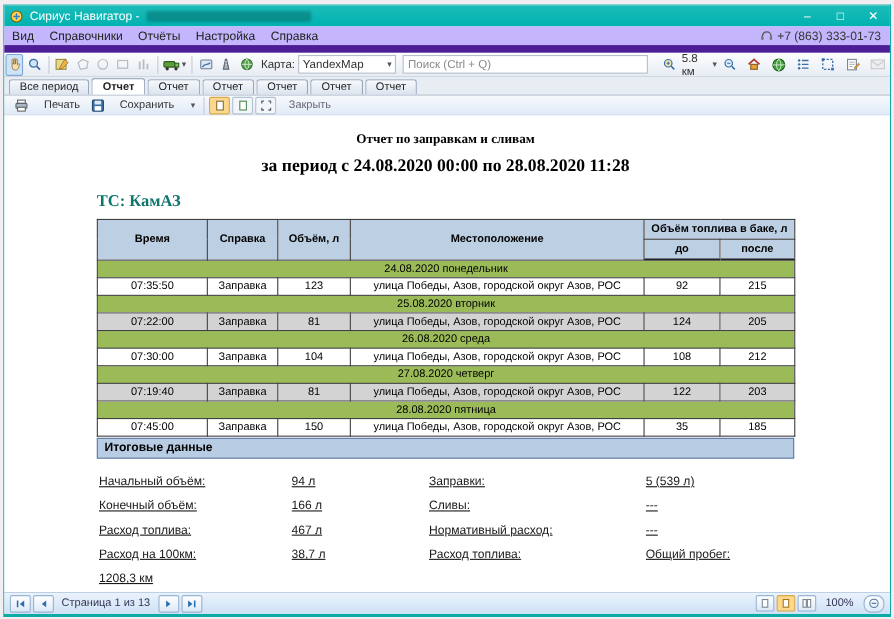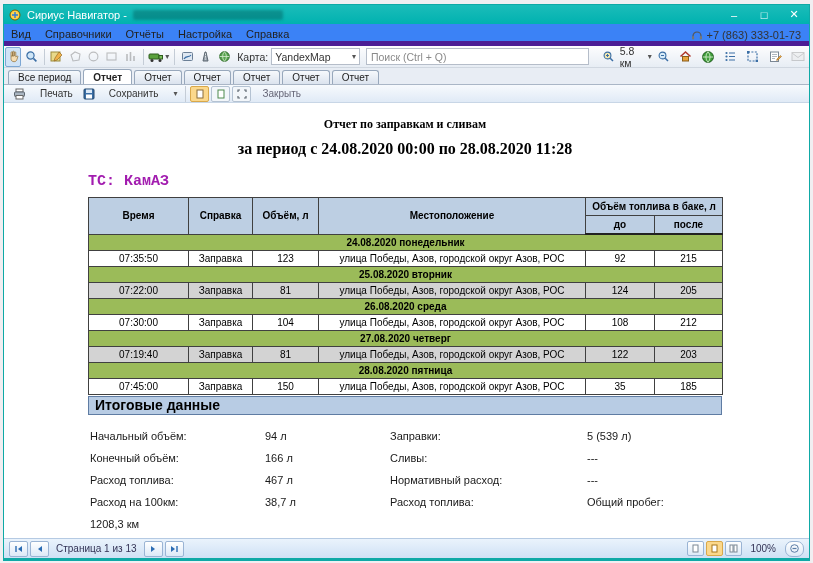--- a/index.html
+++ b/index.html
@@ -20,22 +20,22 @@
   .titlebar{
     height:19px;background:linear-gradient(#1cbcb9,var(--titlebar));
     display:flex;align-items:center;color:#fff;font-size:11px;flex:0 0 auto;
   }
   .titlebar .appicon{width:14px;height:12px;margin:0 4px 0 5px;display:inline-block;}
   .title-redacted{display:inline-block;width:150px;height:10px;margin-left:6px;
     background:rgba(0,70,70,.35);filter:blur(1.5px);border-radius:2px;}
   .wincontrols{margin-left:auto;display:flex;height:100%;}
   .wc{width:30px;display:flex;align-items:center;justify-content:center;font-size:11px;cursor:default;}
   
-  .menubar{height:17px;background:#3b82f6;border-bottom:5px solid #4c1d95;
-    display:flex;align-items:flex-end;font-size:11px;color:#222;flex:0 0 auto;}
+  .menubar{height:17px;background:#c4b5fd;border-bottom:7px solid #4c1d95;
+    display:flex;align-items:center;font-size:11px;color:#222;flex:0 0 auto;}
   .menu-item{padding:1px 7px;cursor:default;}
   .phone{margin-left:auto;display:flex;align-items:center;gap:4px;padding-right:8px;color:#333;}
   
   .toolbar{height:21px;background:linear-gradient(#fdfdfe,#e7edf4);
     border-bottom:1px solid #d0d7e0;display:flex;align-items:center;
     font-size:10.5px;color:#333;flex:0 0 auto;}
   .tbtn{width:20px;height:18px;display:flex;align-items:center;justify-content:center;
     border:1px solid transparent;border-radius:2px;margin:0 1px;}
   .tbtn.active{background:#cfe3f7;border-color:#7da7d4;}
   .tbtn.disabled{opacity:.4;}
@@ -66,35 +66,35 @@
   .close-label{color:#667;margin-left:10px;}
   
   .content{flex:1 1 auto;background:#fff;position:relative;overflow:hidden;
     font-family:"Liberation Sans",sans-serif;}
   .report-wrap{position:absolute;left:84px;top:0;width:634px;}
   .rtitle{position:absolute;top:14px;width:100%;text-align:center;
     font-family:"Liberation Serif",serif;font-size:12px;font-weight:bold;color:#000;}
   .rsub{position:absolute;top:37px;width:100%;text-align:center;
     font-family:"Liberation Serif",serif;font-size:16px;font-weight:bold;color:#000;}
   .vehicle{position:absolute;top:70px;left:0;
-    font-family:Liberation Mono, monospace;font-size:15px;font-weight:bold;color:#a21caf;}
+    font-family:Liberation Serif, serif;font-size:15px;font-weight:bold;color:#0f766e;}
   table.report{position:absolute;top:94px;left:0;border-collapse:collapse;table-layout:fixed;
     width:634px;font-size:10px;color:#000;}
   table.report th,table.report td{border:1px solid #404040;padding:1px 2px;text-align:center;
     overflow:hidden;white-space:nowrap;}
   table.report th{background:var(--header-blue);font-weight:bold;height:15px;}
   table.report thead tr:last-child th{border-bottom:2px solid #222;}
-  tr.band td{background:var(--band-green);font-weight:bold;height:13px;}
+  tr.band td{background:var(--band-green);font-weight:normal;height:13px;}
   tr.datarow td{height:13px;}
   tr.datarow.alt td{background:var(--row-gray);}
   .summary-head{position:absolute;top:293px;left:0;width:626px;height:15px;
-    background:var(--summary-blue);border:1px solid #5f7ca3;font-size:14px;font-weight:bold;
+    background:var(--summary-blue);border:1px solid #5f7ca3;font-size:11px;font-weight:bold;
     color:#000;padding:1px 0 1px 6px;line-height:15px;}
   .summary-grid{position:absolute;top:322px;left:2px;width:632px;
-    display:grid;grid-template-columns:175px 125px 197px auto;font-size:11px;color:#1a1a1a;}
+    display:grid;grid-template-columns:175px 125px 197px auto;font-size:11px;color:#1a1a1a;text-decoration:underline;}
   .summary-grid span{height:22px;line-height:22px;overflow:hidden;white-space:nowrap;}
   
   .statusbar{height:19px;background:linear-gradient(#eaf3fc,#cfe1f5);border-top:1px solid #b5cae3;
     display:flex;align-items:center;font-size:10px;color:#335;flex:0 0 auto;padding:0 4px;}
   .navbtn{width:17px;height:14px;border:1px solid #9ab4d4;border-radius:2px;
     background:linear-gradient(#fff,#dce9f7);display:flex;align-items:center;justify-content:center;margin:0 1px;}
   .page-label{margin:0 6px;}
   .sb-right{margin-left:auto;display:flex;align-items:center;gap:2px;}
   .viewbtn{width:15px;height:13px;border:1px solid #9ab4d4;border-radius:2px;
     background:linear-gradient(#fff,#dce9f7);display:flex;align-items:center;justify-content:center;}

